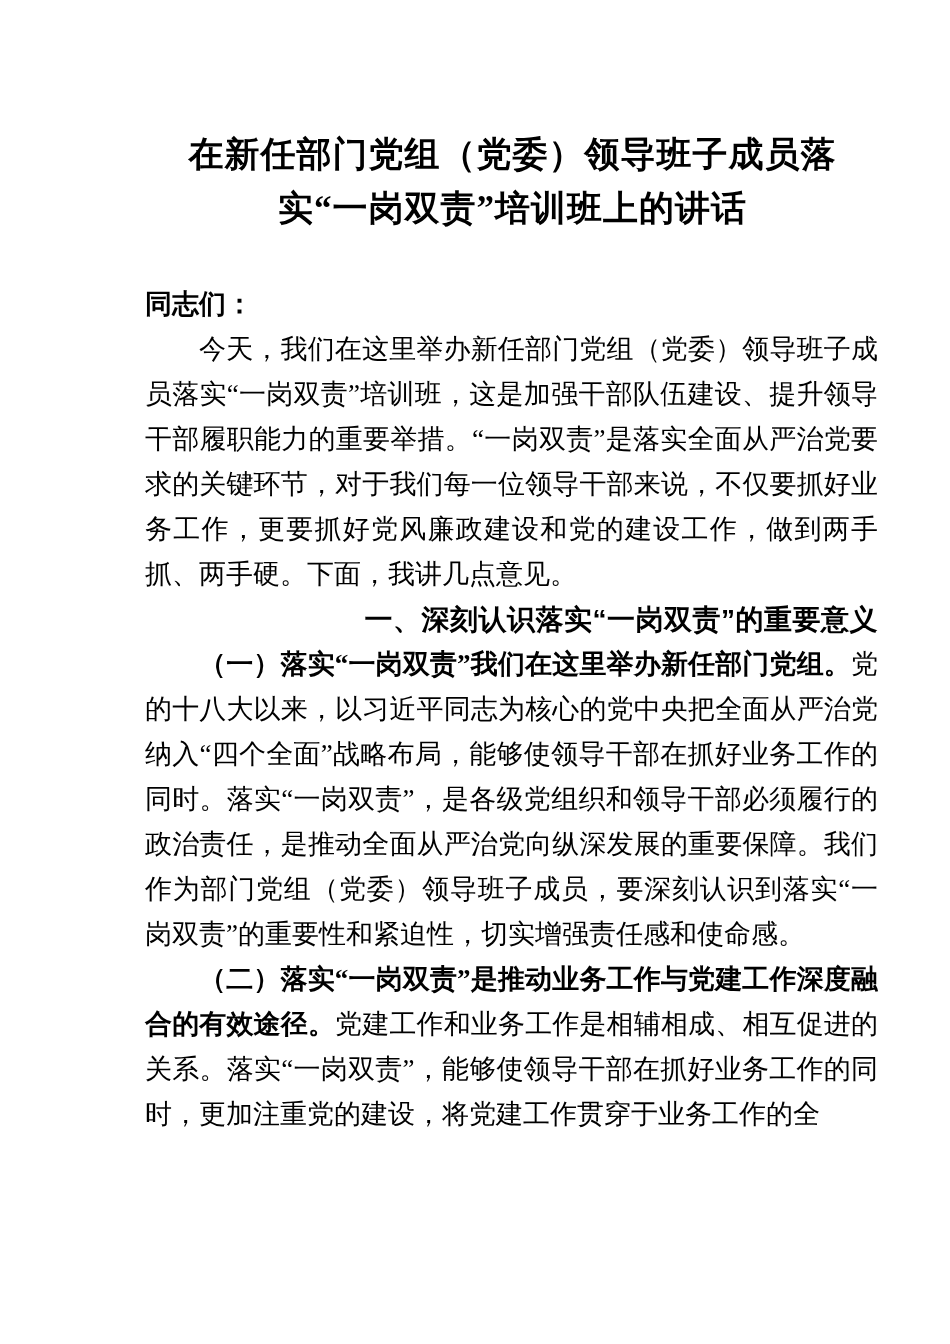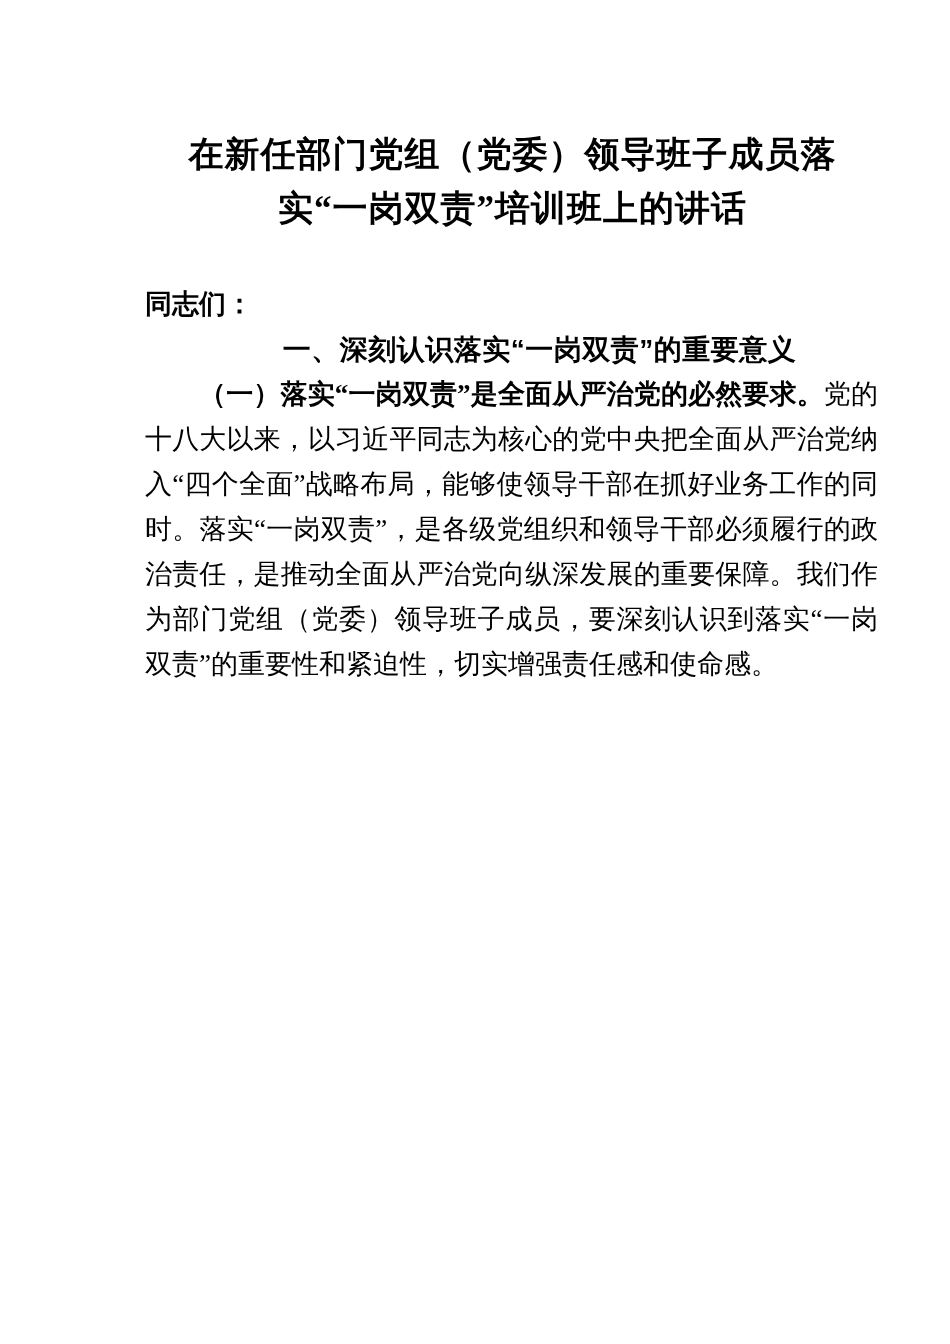--- a/index.html
+++ b/index.html
@@ -48,33 +48,35 @@
   .body-para {
     text-indent: 2em;
   }
   .section-heading {
     font-family: "Liberation Sans", "DejaVu Sans", sans-serif;
     font-weight: bold;
     font-size: 28px;
     line-height: 45px;
     margin: 0;
     text-indent: 2em;
-    text-align: center;
+    text-align: right;
     letter-spacing: 0.5px;
   }
   .bold-lead {
     font-weight: bold;
   }
 </style>
 </head>
 <body>
 
 <div class="page">
   <h1 class="doc-title">在新任部门党组（党委）领导班子成员落实“一岗双责”培训班上的讲话</h1>
 
   <div class="content">
     <p class="salutation">同志们：</p>
     <div id="paragraphs">
+        <p class="body-para"><span>今天，我们在这里举办新任部门党组（党委）领导班子成员落实“一岗双责”培训班，这是加强干部队伍建设、提升领导干部履职能力的重要举措。“一岗双责”是落实全面从严治党要求的关键环节，对于我们每一位领导干部来说，不仅要抓好业务工作，更要抓好党风廉政建设和党的建设工作，做到两手抓、两手硬。下面，我讲几点意见。</span></p>
         <h2 class="section-heading">一、深刻认识落实“一岗双责”的重要意义</h2>
-        <p class="body-para"><span class="bold-lead">（一）落实“一岗双责”是全面从严治党的必然要求。</span><span>党的十八大以来，以习近平同志为核心的党中央把全面从严治党纳入“四个全面”战略布局，能够使领导干部在抓好业务工作的同时。落实“一岗双责”，是各级党组织和领导干部必须履行的政治责任，是推动全面从严治党向纵深发展的重要保障。我们作为部门党组（党委）领导班子成员，要深刻认识到落实“一岗双责”的重要性和紧迫性，切实增强责任感和使命感。</span></p>
+        <p class="body-para"><span class="bold-lead">（一）落实“一岗双责”我们在这里举办新任部门党组。</span><span>党的十八大以来，以习近平同志为核心的党中央把全面从严治党纳入“四个全面”战略布局，能够使领导干部在抓好业务工作的同时。落实“一岗双责”，是各级党组织和领导干部必须履行的政治责任，是推动全面从严治党向纵深发展的重要保障。我们作为部门党组（党委）领导班子成员，要深刻认识到落实“一岗双责”的重要性和紧迫性，切实增强责任感和使命感。</span></p>
+        <p class="body-para"><span class="bold-lead">（二）落实“一岗双责”是推动业务工作与党建工作深度融合的有效途径。</span><span>党建工作和业务工作是相辅相成、相互促进的关系。落实“一岗双责”，能够使领导干部在抓好业务工作的同时，更加注重党的建设，将党建工作贯穿于业务工作的全</span></p>
       </div>
   </div>
 </div>
 
 </body></html>

